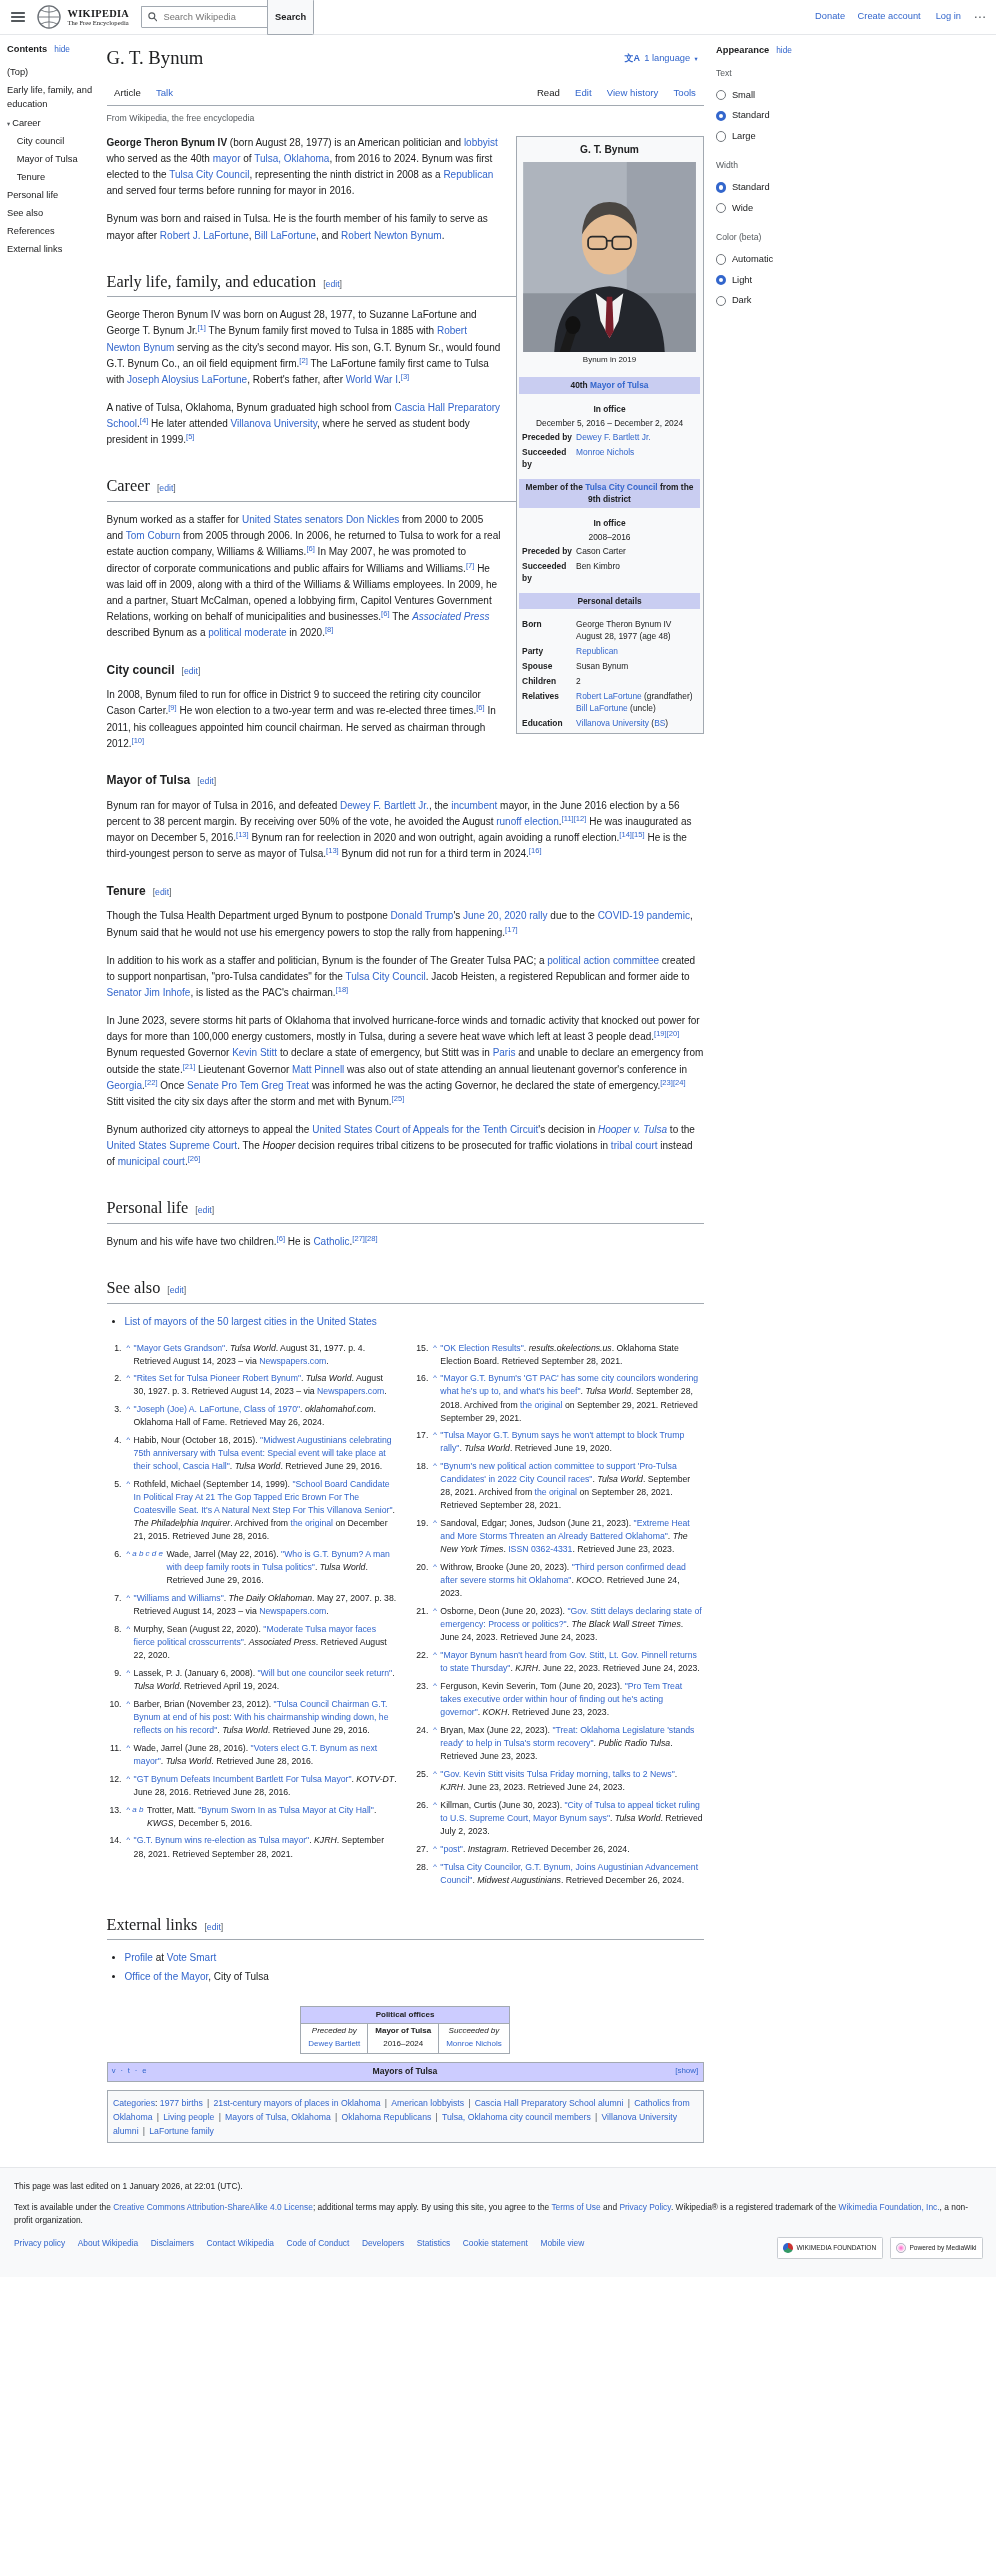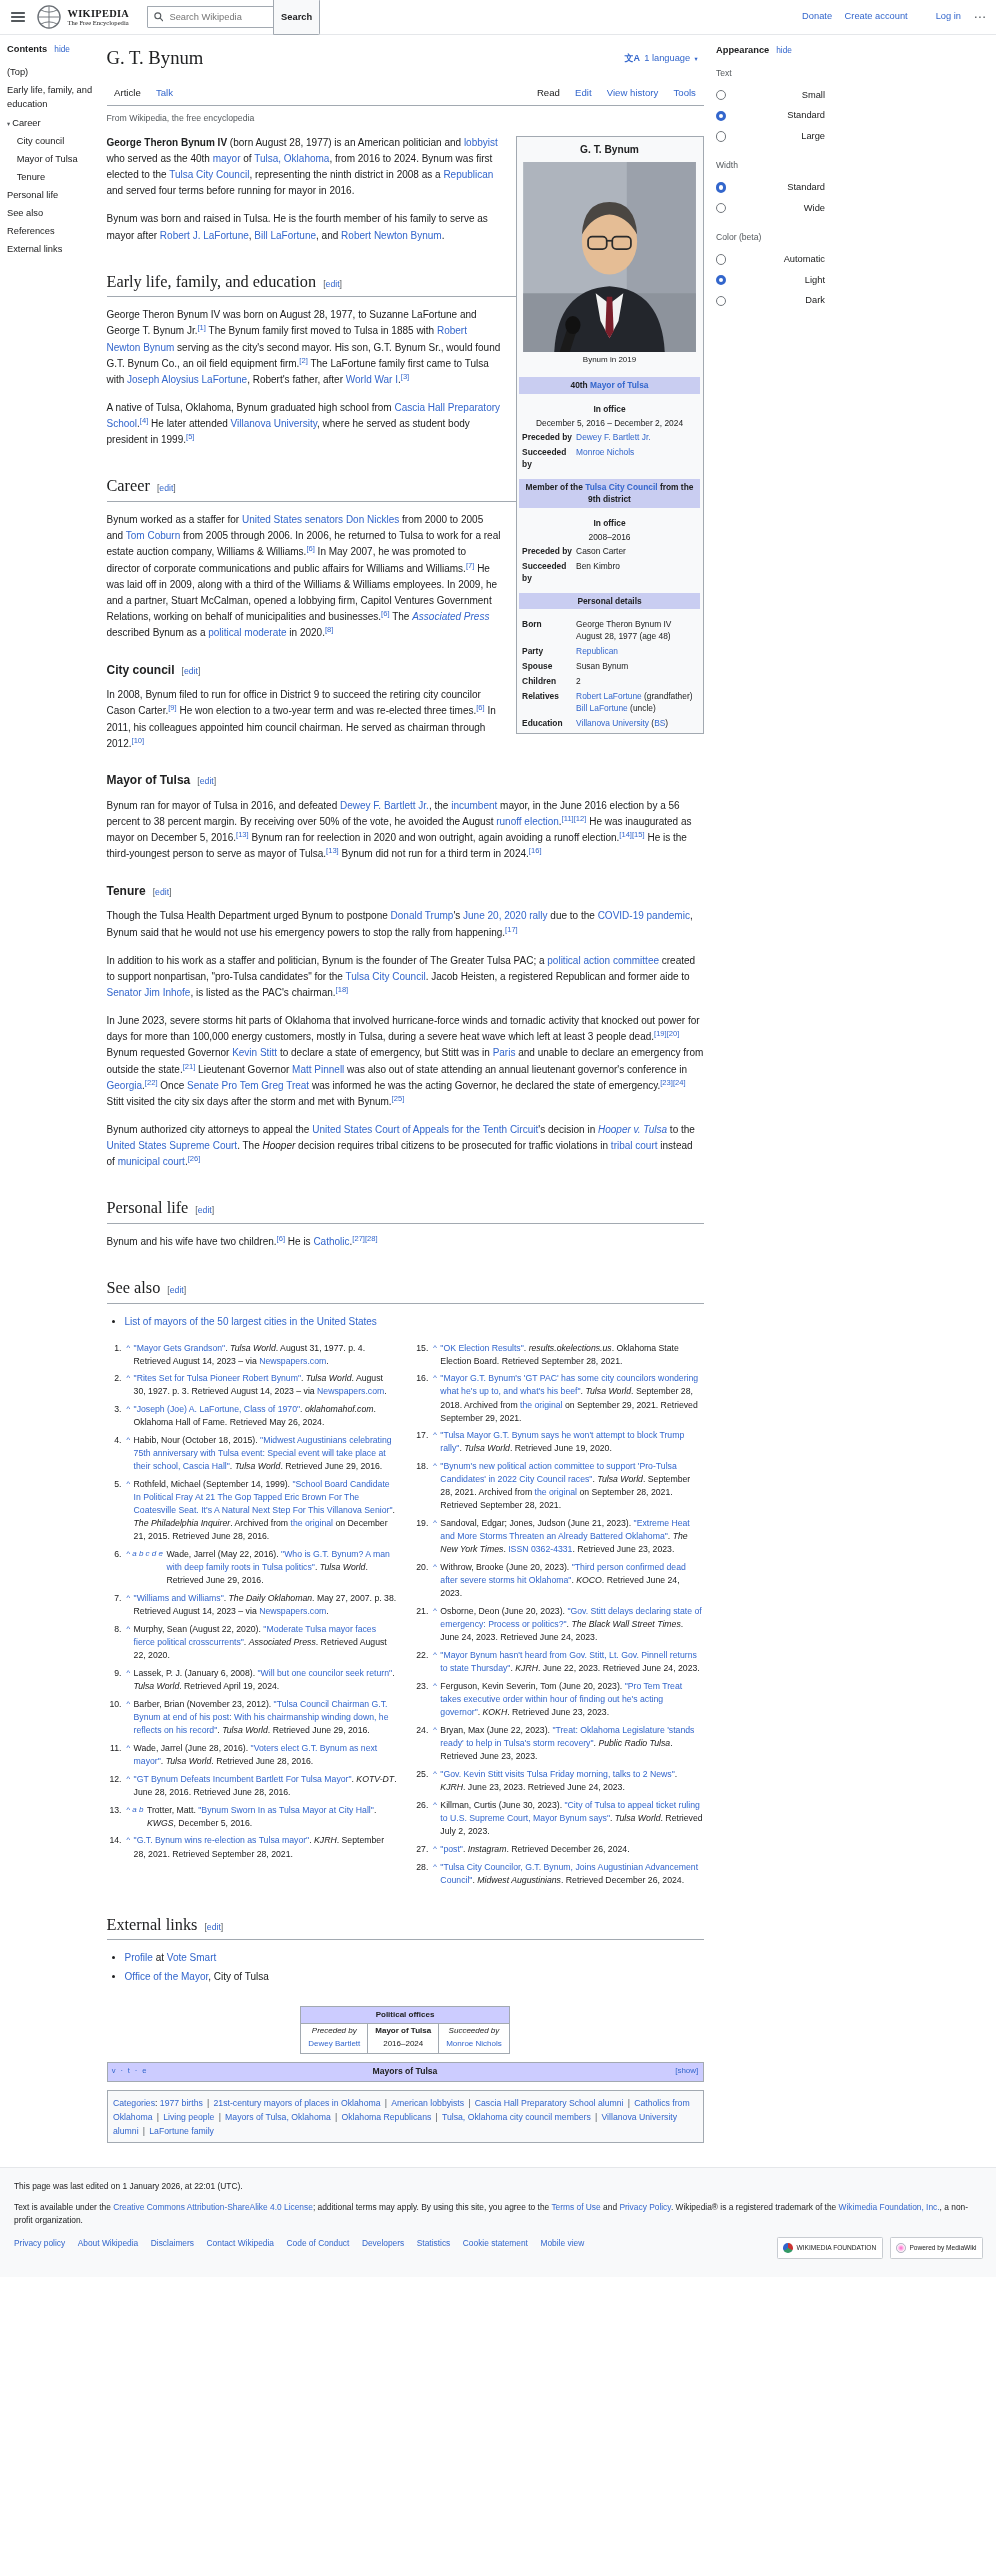--- a/index.html
+++ b/index.html
@@ -11,21 +11,21 @@
   }
   a,.wlink{color:#3366cc;text-decoration:none;cursor:pointer;}
   i a,.wlink i{color:#3366cc;}
   sup.ref{font-size:7.6px;line-height:0;}
   b{color:inherit;}
 
   
   .top-header{display:flex;align-items:center;height:35px;padding:0 11px;border-bottom:0.7px solid #e5e7ea;background:#fff;}
   .hamburger{width:14px;height:9.7px;display:flex;flex-direction:column;justify-content:space-between;margin-right:11px;cursor:pointer;}
   .hamburger span{display:block;height:1.4px;background:#54595d;border-radius:0.7px;}
-  .logo{display:flex;align-items:center;gap:5.5px;cursor:pointer;margin-right:18px;}
+  .logo{display:flex;align-items:center;gap:5.5px;cursor:pointer;margin-right:12px;}
   .globe{width:26px;height:26px;}
   .logo-title{font-family:"Liberation Serif","DejaVu Serif",serif;font-size:10.4px;font-weight:bold;letter-spacing:0.3px;line-height:1.1;}
   .logo-sub{font-family:"Liberation Serif","DejaVu Serif",serif;font-size:6.6px;color:#202122;line-height:1.1;}
   .searchwrap{display:flex;align-items:center;}
   .searchbox{display:flex;align-items:center;border:0.7px solid #a2a9b1;border-right:none;border-radius:1.4px 0 0 1.4px;height:22px;padding:0 5.5px;width:126px;background:#fff;}
   .searchbox svg{flex:none;margin-right:4.2px;}
   .searchbox input{border:none;outline:none;font-size:9.3px;width:100%;font-family:inherit;color:#202122;background:transparent;}
   .search-btn{height:36px;border:0.7px solid #a2a9b1;background:#f8f9fa;border-radius:0 1.4px 1.4px 0;font-size:9.3px;font-weight:bold;color:#202122;padding:0 7px;cursor:pointer;font-family:inherit;}
   .header-right{margin-left:auto;display:flex;align-items:center;gap:12.5px;font-size:9.3px;}
   .header-right a{color:#3366cc;}
@@ -43,21 +43,21 @@
   .toc-sub{padding-left:9.7px;}
   .toc-caret{color:#54595d;font-size:6.2px;margin-right:2.1px;}
 
   
   .appearance{font-size:9.3px;}
   .ap-head{display:flex;align-items:baseline;gap:7px;margin-bottom:8.3px;}
   .ap-title{font-weight:bold;color:#202122;}
   .ap-hide{font-size:8.3px;color:#3366cc;cursor:pointer;}
   .ap-group{margin-bottom:12.5px;}
   .ap-label{color:#54595d;font-size:8.6px;margin-bottom:4.2px;}
-  .ap-opt{display:flex;align-items:center;padding:2.8px 0;cursor:pointer;color:#202122;justify-content:space-between;}
+  .ap-opt{display:flex;align-items:center;padding:2.8px 0;cursor:pointer;color:#202122;}
   .radio{display:inline-block;width:10.4px;height:10.4px;border:0.7px solid #72777d;border-radius:50%;margin-right:5.5px;background:#fff;flex:none;}
   .radio.on{border:3.1px solid #36c;}
 
   
   .title-row{display:flex;align-items:center;justify-content:space-between;}
   h1.page-title{font-family:"Liberation Serif","DejaVu Serif",serif;font-weight:normal;font-size:18.7px;margin:0;color:#202122;}
   .lang-btn{display:flex;align-items:center;gap:4.2px;color:#3366cc;font-size:9.3px;cursor:pointer;border:none;background:none;font-family:inherit;}
   .lang-ico{font-size:9px;color:#3366cc;font-weight:bold;}
   .tabs-row{display:flex;align-items:flex-end;border-bottom:0.7px solid #a2a9b1;margin-top:7px;font-size:9.6px;}
   .tab{padding:4.2px 7.6px;color:#3366cc;cursor:pointer;white-space:nowrap;}
@@ -140,21 +140,21 @@
     <div class="searchbox">
       <svg width="9.7" height="9.7" viewBox="0 0 14 14">
         <circle cx="5.5" cy="5.5" r="4.3" fill="none" stroke="#54595d" stroke-width="1.6"></circle>
         <line x1="9" y1="9" x2="13" y2="13" stroke="#54595d" stroke-width="1.6"></line>
       </svg>
       <input type="text" placeholder="Search Wikipedia" style="">
     </div>
     <button class="search-btn">Search</button>
   </div>
   <div class="header-right">
-    <span id="header-links"><a style="margin-right: 12.5px;">Donate</a><a style="margin-right: 28px;">Create account</a><a style="margin-right: 0px;">Log in</a></span>
+    <span id="header-links"><a style="margin-right: 12.5px;">Donate</a><a style="margin-right: 15px;">Create account</a><a style="margin-right: 0px;">Log in</a></span>
     <span class="ellipsis">⋯</span>
   </div>
 </div>
 
 <div class="page-grid">
 
   <aside class="toc">
     <div class="toc-head">
       <span class="toc-title">Contents</span>
       <a class="toc-hide">hide</a>

